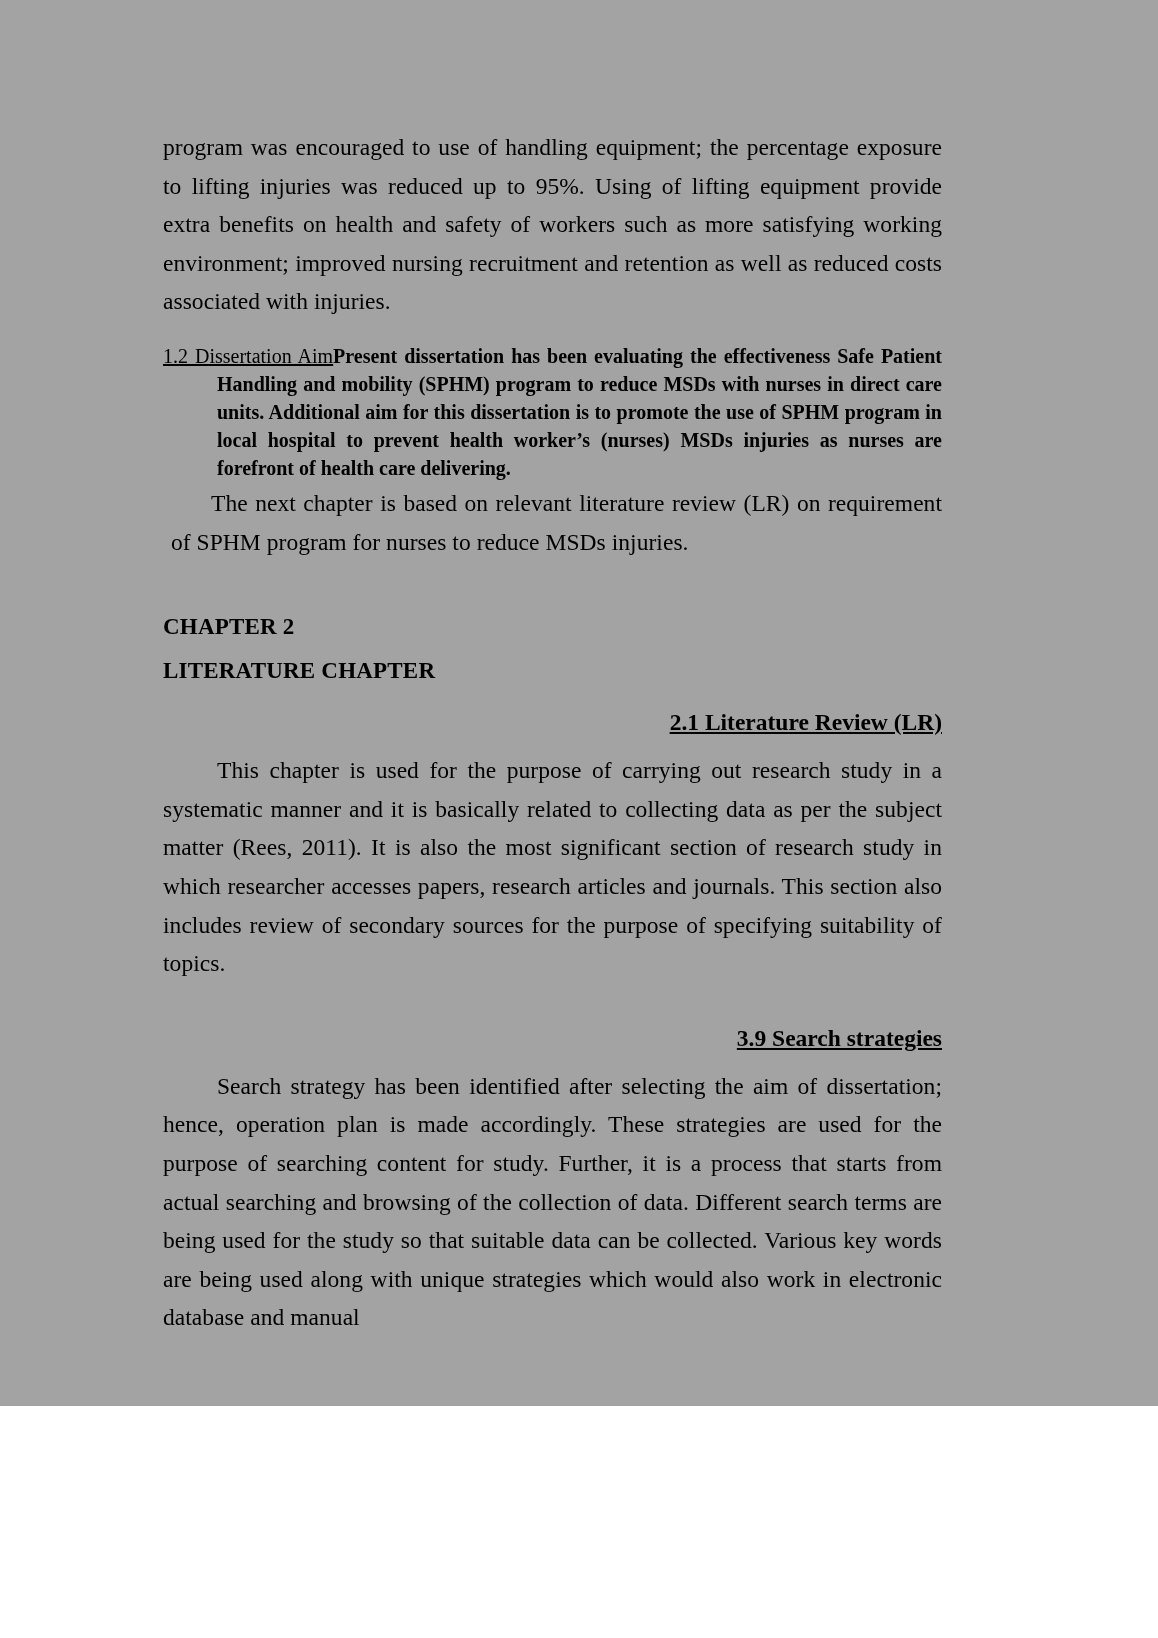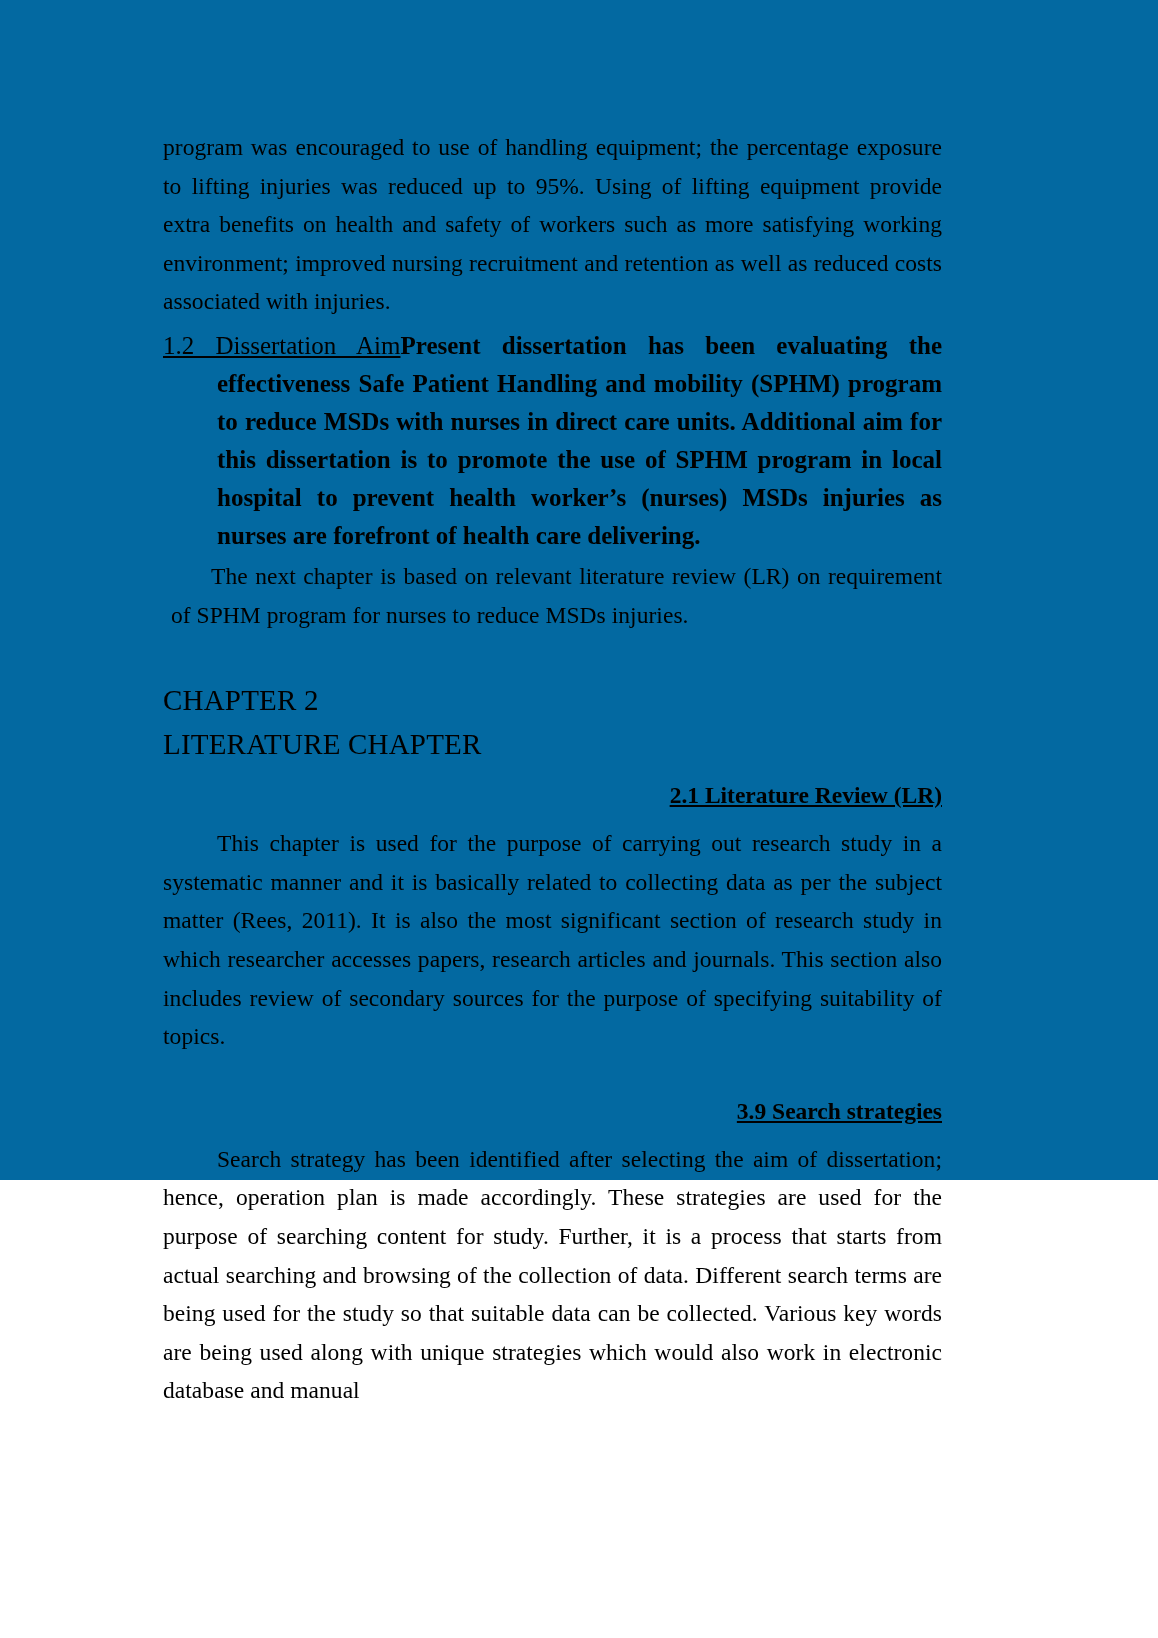--- a/index.html
+++ b/index.html
@@ -11,22 +11,22 @@
   body {
     width: 1158px;
     height: 1638px;
     font-family: "Liberation Serif", "DejaVu Serif", serif;
     color: #000000;
     -webkit-font-smoothing: antialiased;
   }
   .page {
     position: relative;
     width: 1158px;
-    height: 1180px;
-    background: #0369a1;
+    height: 1406px;
+    background: #a3a3a3;
     box-sizing: border-box;
   }
   .content {
     position: absolute;
     left: 163px;
     top: 128px;
     width: 779px;
   }
   p, h1, h2, h3, div.line {
     margin: 0;
@@ -39,41 +39,41 @@
     text-justify: inter-word;
     letter-spacing: 0.05px;
   }
   .indent {
     text-indent: 54px;
   }
   .indent-sm {
     text-indent: 40px;
   }
   .aim-block {
-    font-size: 25px;
-    line-height: 38px;
+    font-size: 20px;
+    line-height: 28px;
     text-align: justify;
     text-justify: inter-word;
-    margin-top: 6px;
+    margin-top: 21px;
   }
   .aim-body {
     display: block;
     padding-left: 54px;
     text-indent: -54px;
   }
   .aim-label {
     text-decoration: underline;
     font-weight: normal;
   }
   .aim-bold {
     font-weight: bold;
   }
   .chapter-heading {
-    font-size: 29px;
-    font-weight: normal;
+    font-size: 23px;
+    font-weight: bold;
     line-height: 44px;
     text-align: left;
     letter-spacing: 0.2px;
   }
   .chapter-block {
     margin-top: 44px;
   }
   .sub-heading {
     font-size: 23.5px;
     line-height: 39px;

